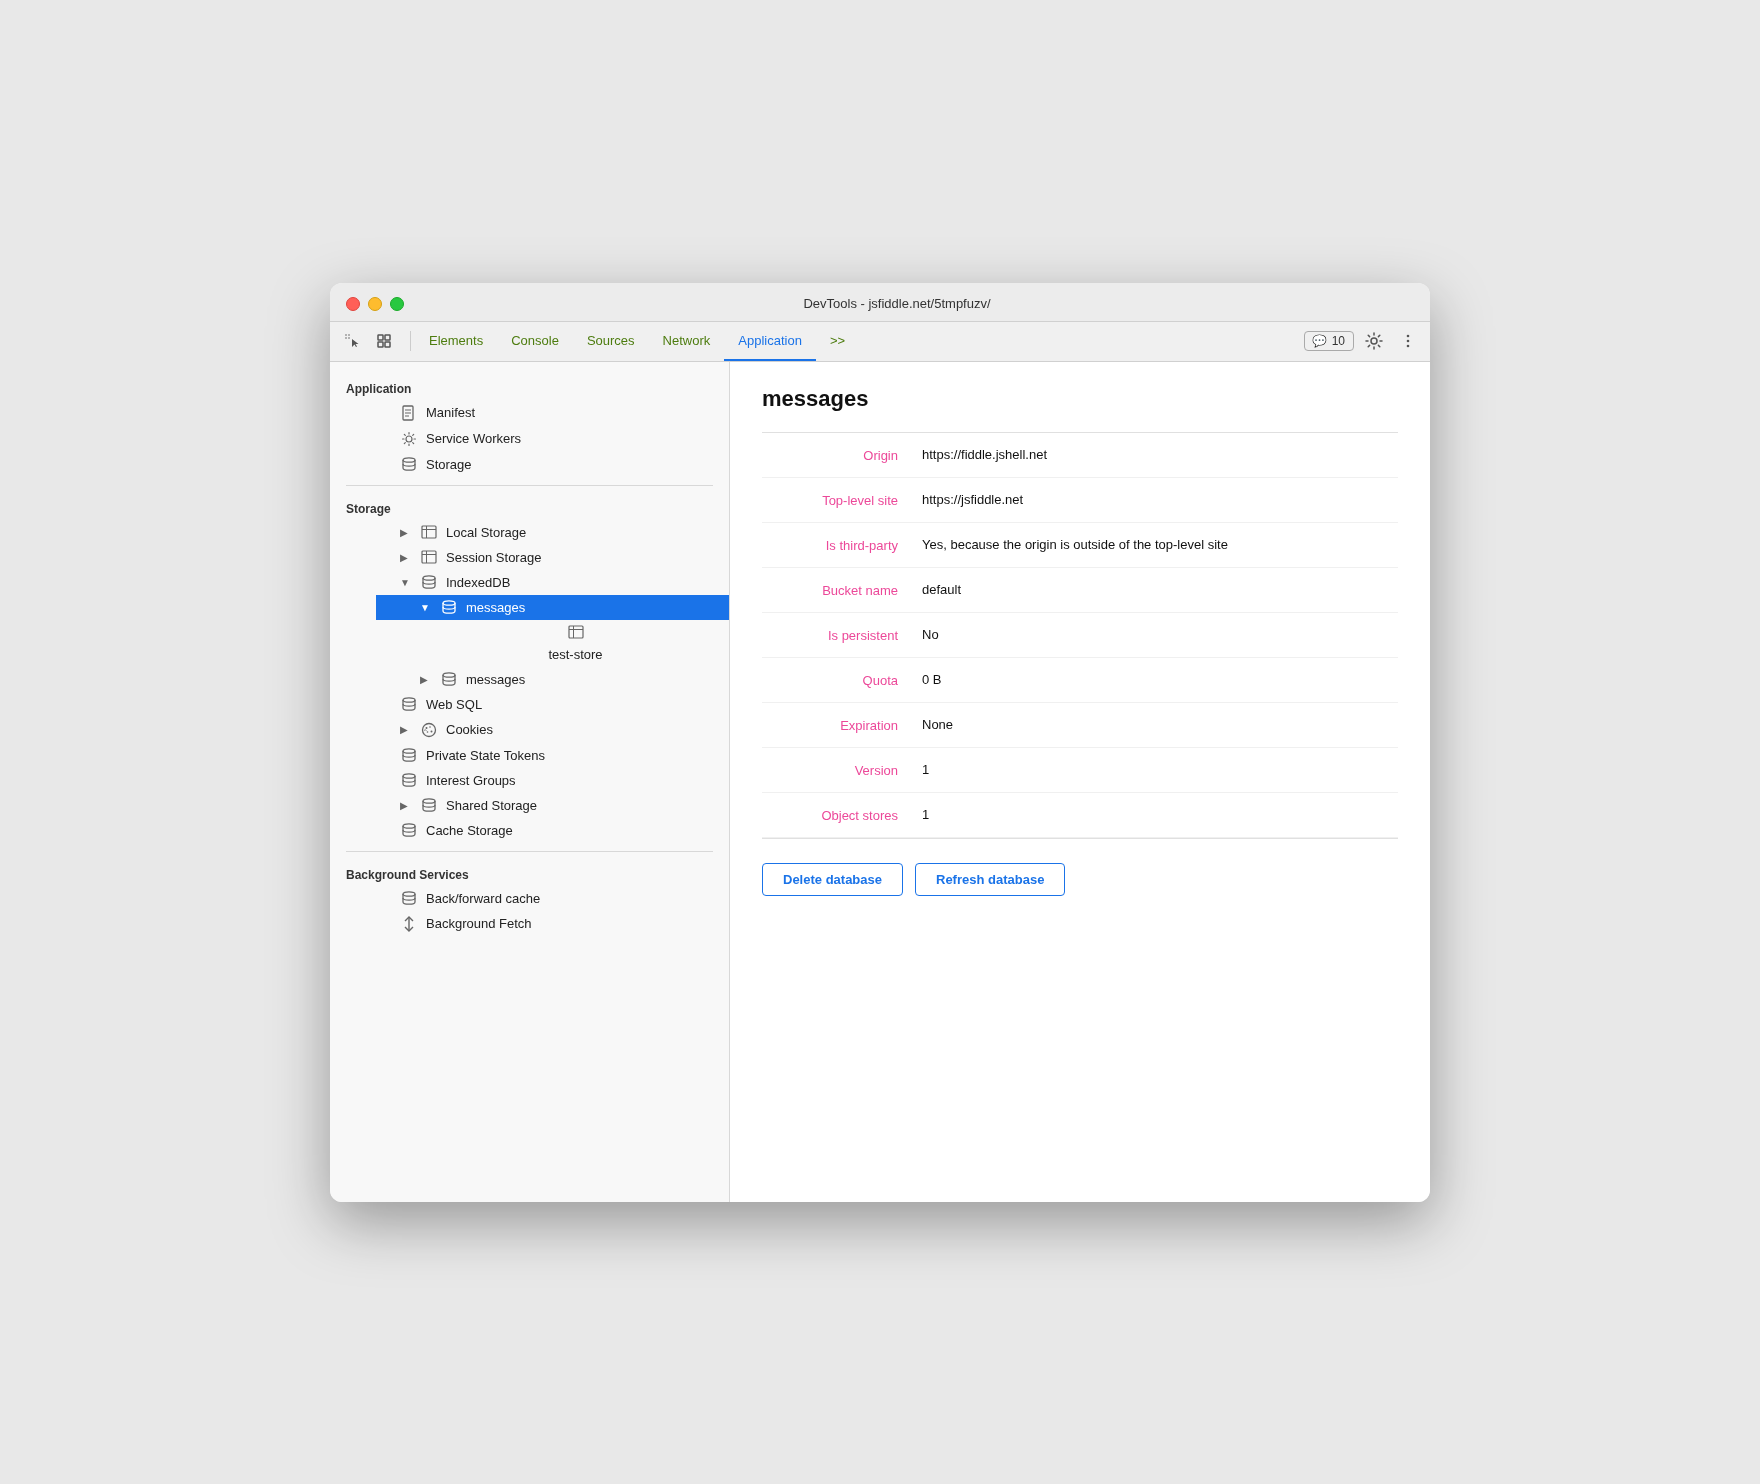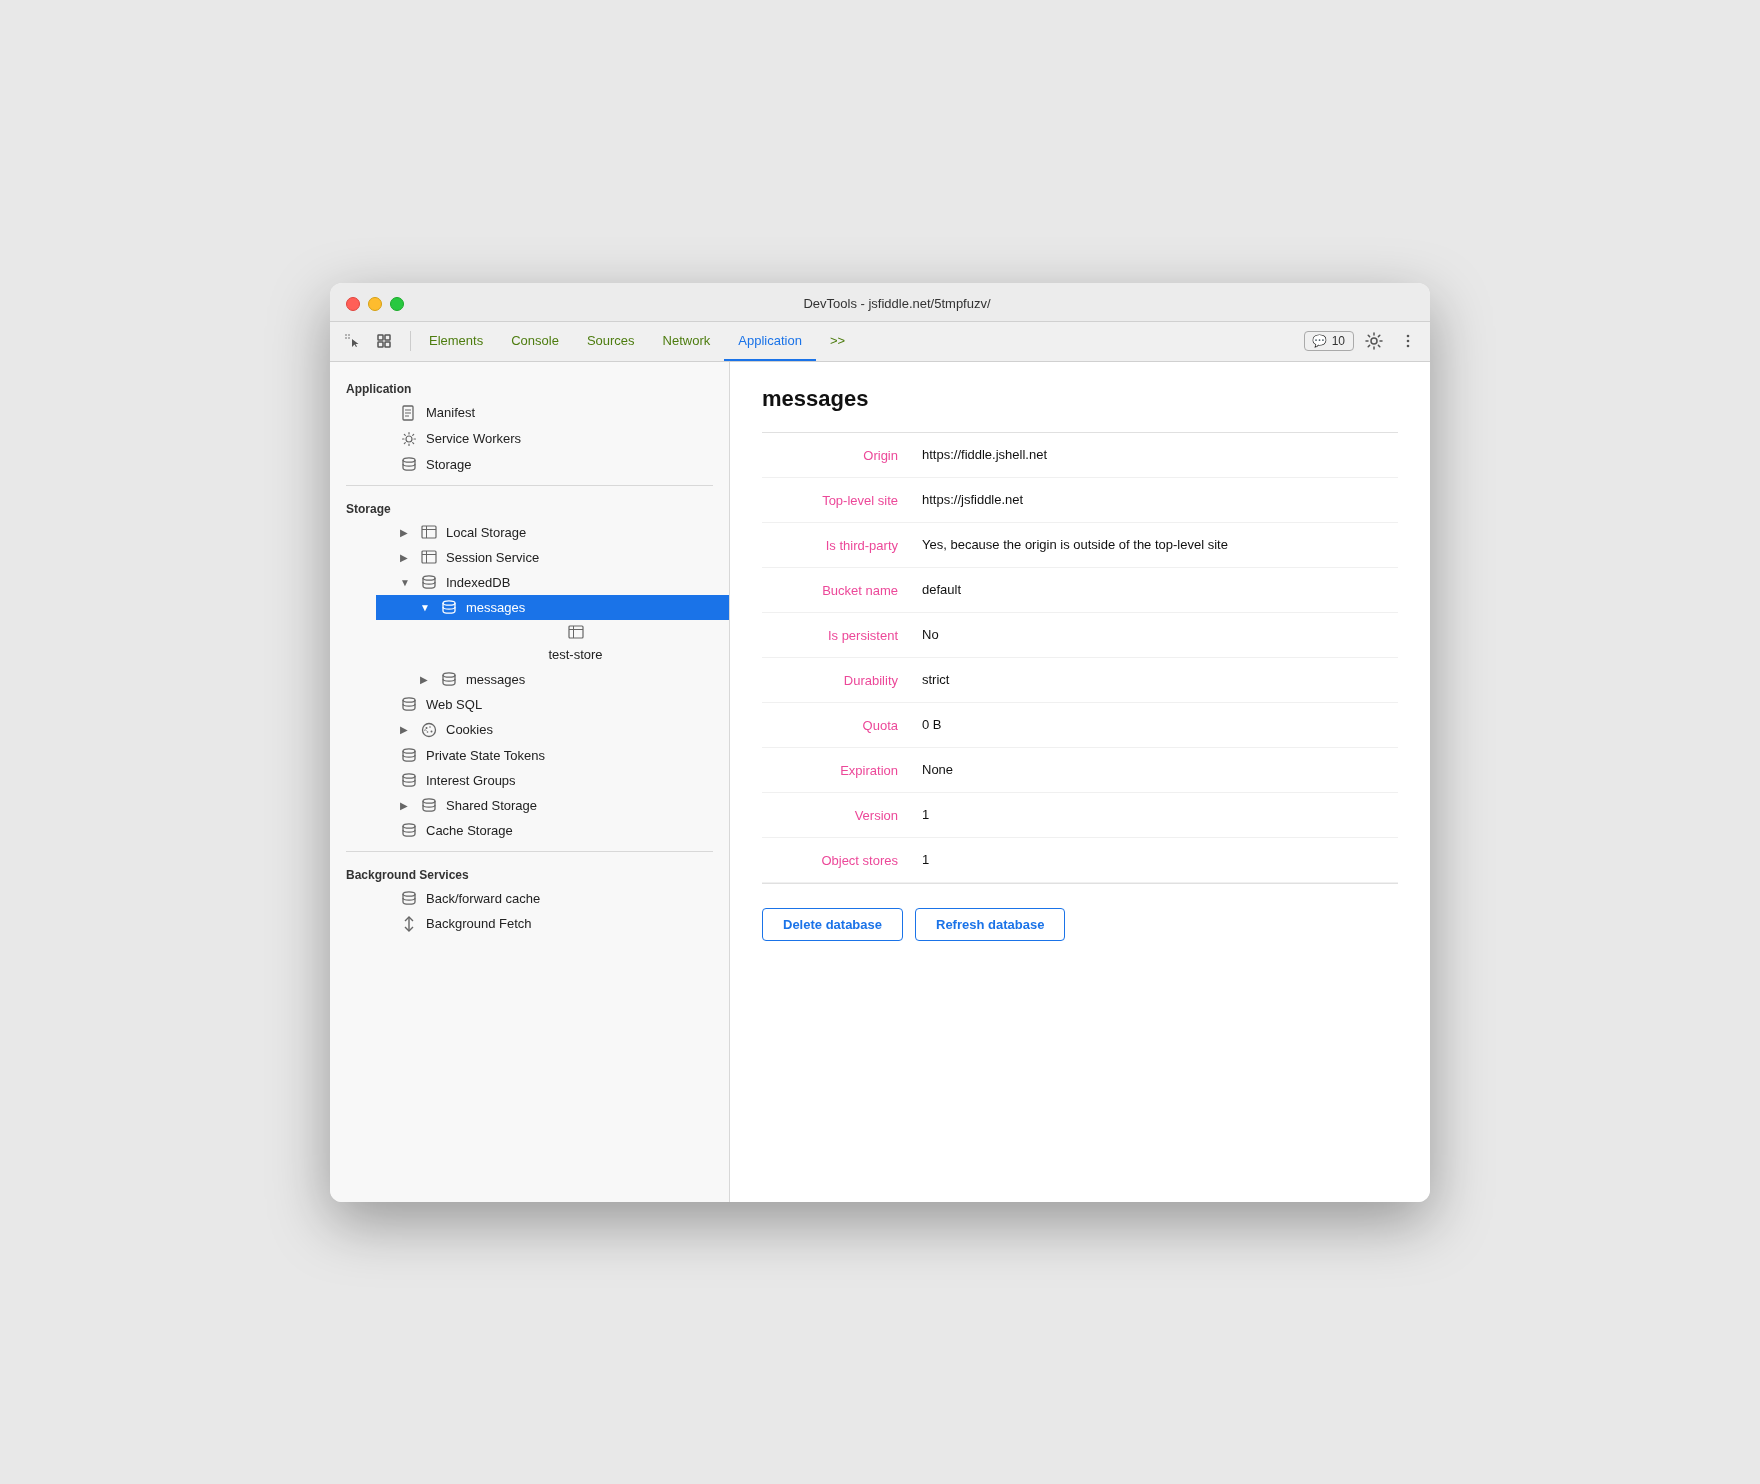--- a/index.html
+++ b/index.html
@@ -349,21 +349,21 @@
 
       <div class="sidebar-item">
         <span class="sidebar-arrow">▶</span>
         <span class="sidebar-icon">
           <svg width="16" height="14" viewBox="0 0 16 14" fill="none">
             <rect x="1" y="1" width="14" height="12" rx="1" stroke="#666" stroke-width="1.2" fill="none"></rect>
             <line x1="1" y1="4.5" x2="15" y2="4.5" stroke="#666" stroke-width="1"></line>
             <line x1="5.5" y1="1" x2="5.5" y2="13" stroke="#666" stroke-width="1"></line>
           </svg>
         </span>
-        <span>Session Service</span>
+        <span>Session Storage</span>
       </div>
 
       <div class="sidebar-item">
         <span class="sidebar-arrow">▼</span>
         <span class="sidebar-icon">
           <svg width="16" height="14" viewBox="0 0 16 14" fill="none">
             <ellipse cx="8" cy="3" rx="6" ry="2.2" stroke="#666" stroke-width="1.3" fill="none"></ellipse>
             <path d="M2 3v8c0 1.2 2.7 2.2 6 2.2s6-1 6-2.2V3" stroke="#666" stroke-width="1.3" fill="none"></path>
             <path d="M2 7c0 1.2 2.7 2.2 6 2.2s6-1 6-2.2" stroke="#666" stroke-width="1.2" fill="none"></path>
           </svg>
@@ -522,24 +522,20 @@
       </div>
       <div class="detail-row">
         <div class="detail-label">Bucket name</div>
         <div class="detail-value">default</div>
       </div>
       <div class="detail-row">
         <div class="detail-label">Is persistent</div>
         <div class="detail-value">No</div>
       </div>
       <div class="detail-row">
-        <div class="detail-label">Durability</div>
-        <div class="detail-value">strict</div>
-      </div>
-      <div class="detail-row">
         <div class="detail-label">Quota</div>
         <div class="detail-value">0 B</div>
       </div>
       <div class="detail-row">
         <div class="detail-label">Expiration</div>
         <div class="detail-value">None</div>
       </div>
       <div class="detail-row">
         <div class="detail-label">Version</div>
         <div class="detail-value">1</div>

